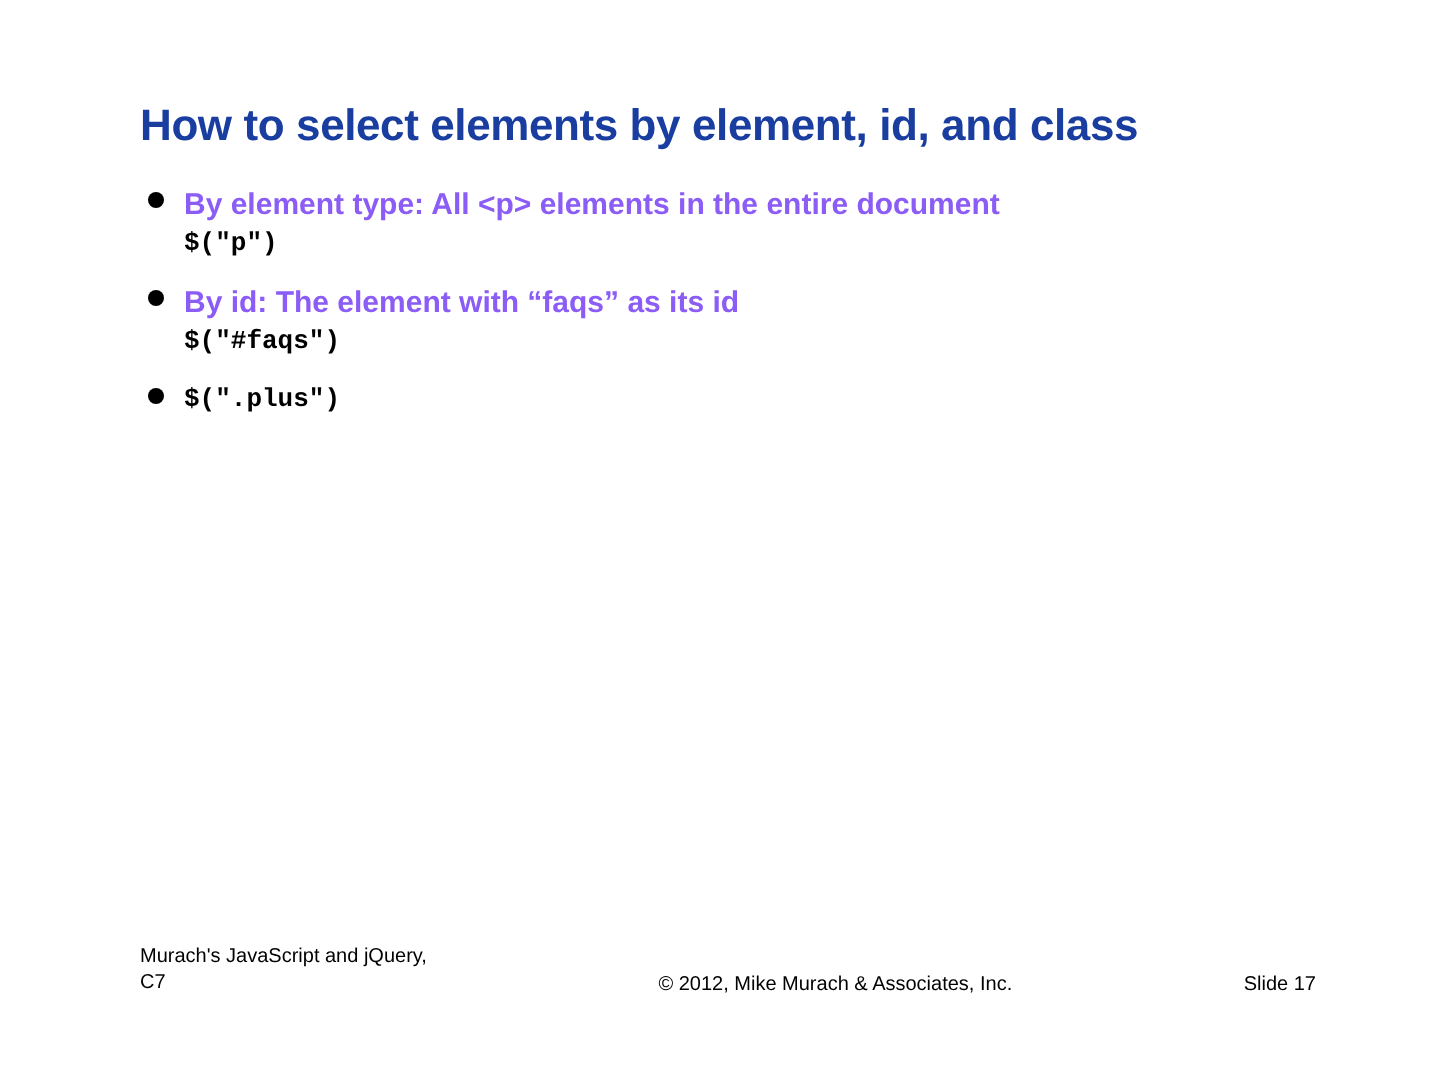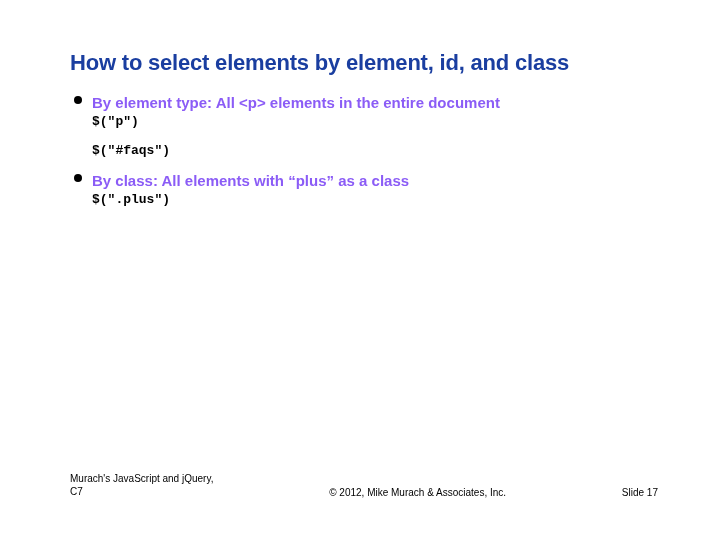--- a/index.html
+++ b/index.html
@@ -70,25 +70,28 @@
   <h1 class="title">How to select elements by element, id, and class</h1>
 
   <div class="content">
 
     <div class="bullet-row">
       <span class="bullet-dot"></span>
       <span class="bullet-text">By element type: All &lt;p&gt; elements in the entire document</span>
     </div>
     <span class="code">$("p")</span>
 
+    <div class="bullet-row">
+      <span class="bullet-dot"></span>
+      <span class="bullet-text">By id: The element with “faqs” as its id</span>
+    </div>
     <span class="code">$("#faqs")</span>
 
     <div class="bullet-row">
       <span class="bullet-dot"></span>
-      <span class="bullet-text">By class: All elements with “plus” as a class</span>
     </div>
     <span class="code">$(".plus")</span>
 
   </div>
 
   <div class="footer">
     <div class="footer-left">
       <span>Murach's JavaScript and jQuery,</span><br>
       <span>C7</span>
     </div>

